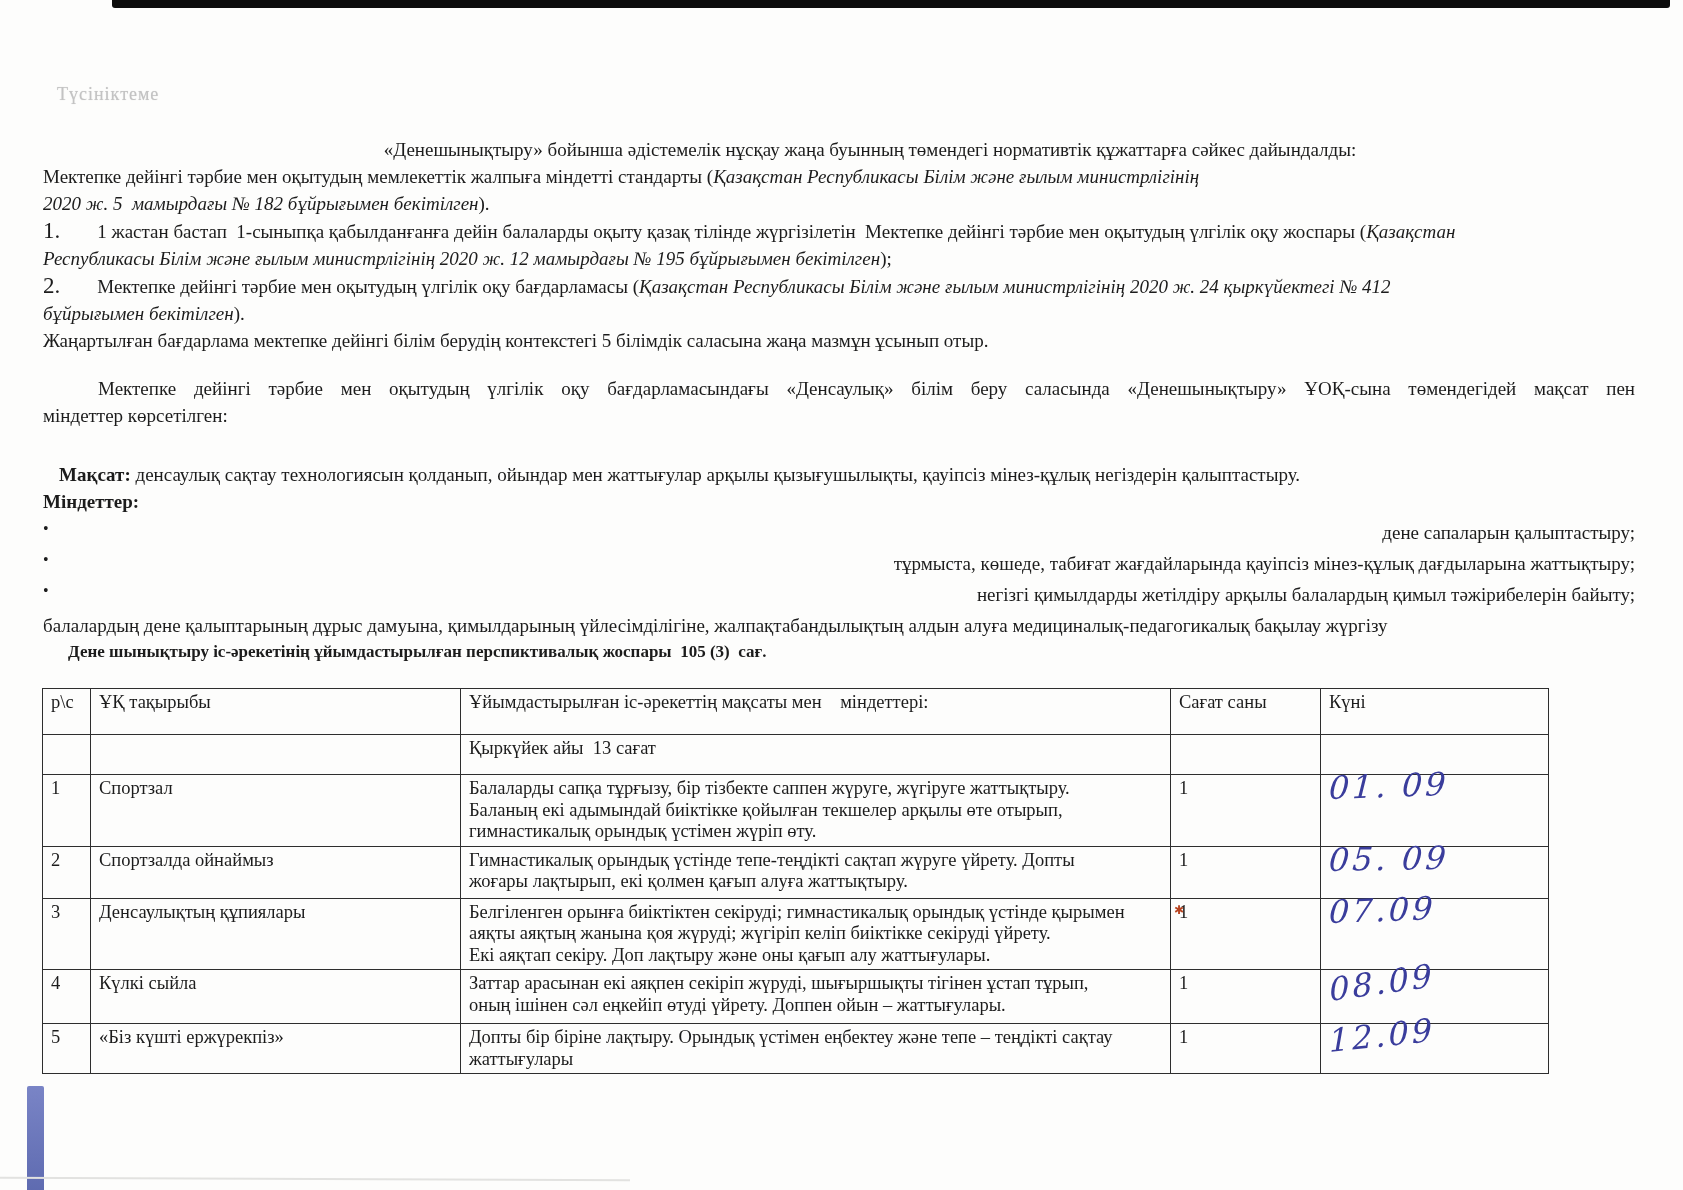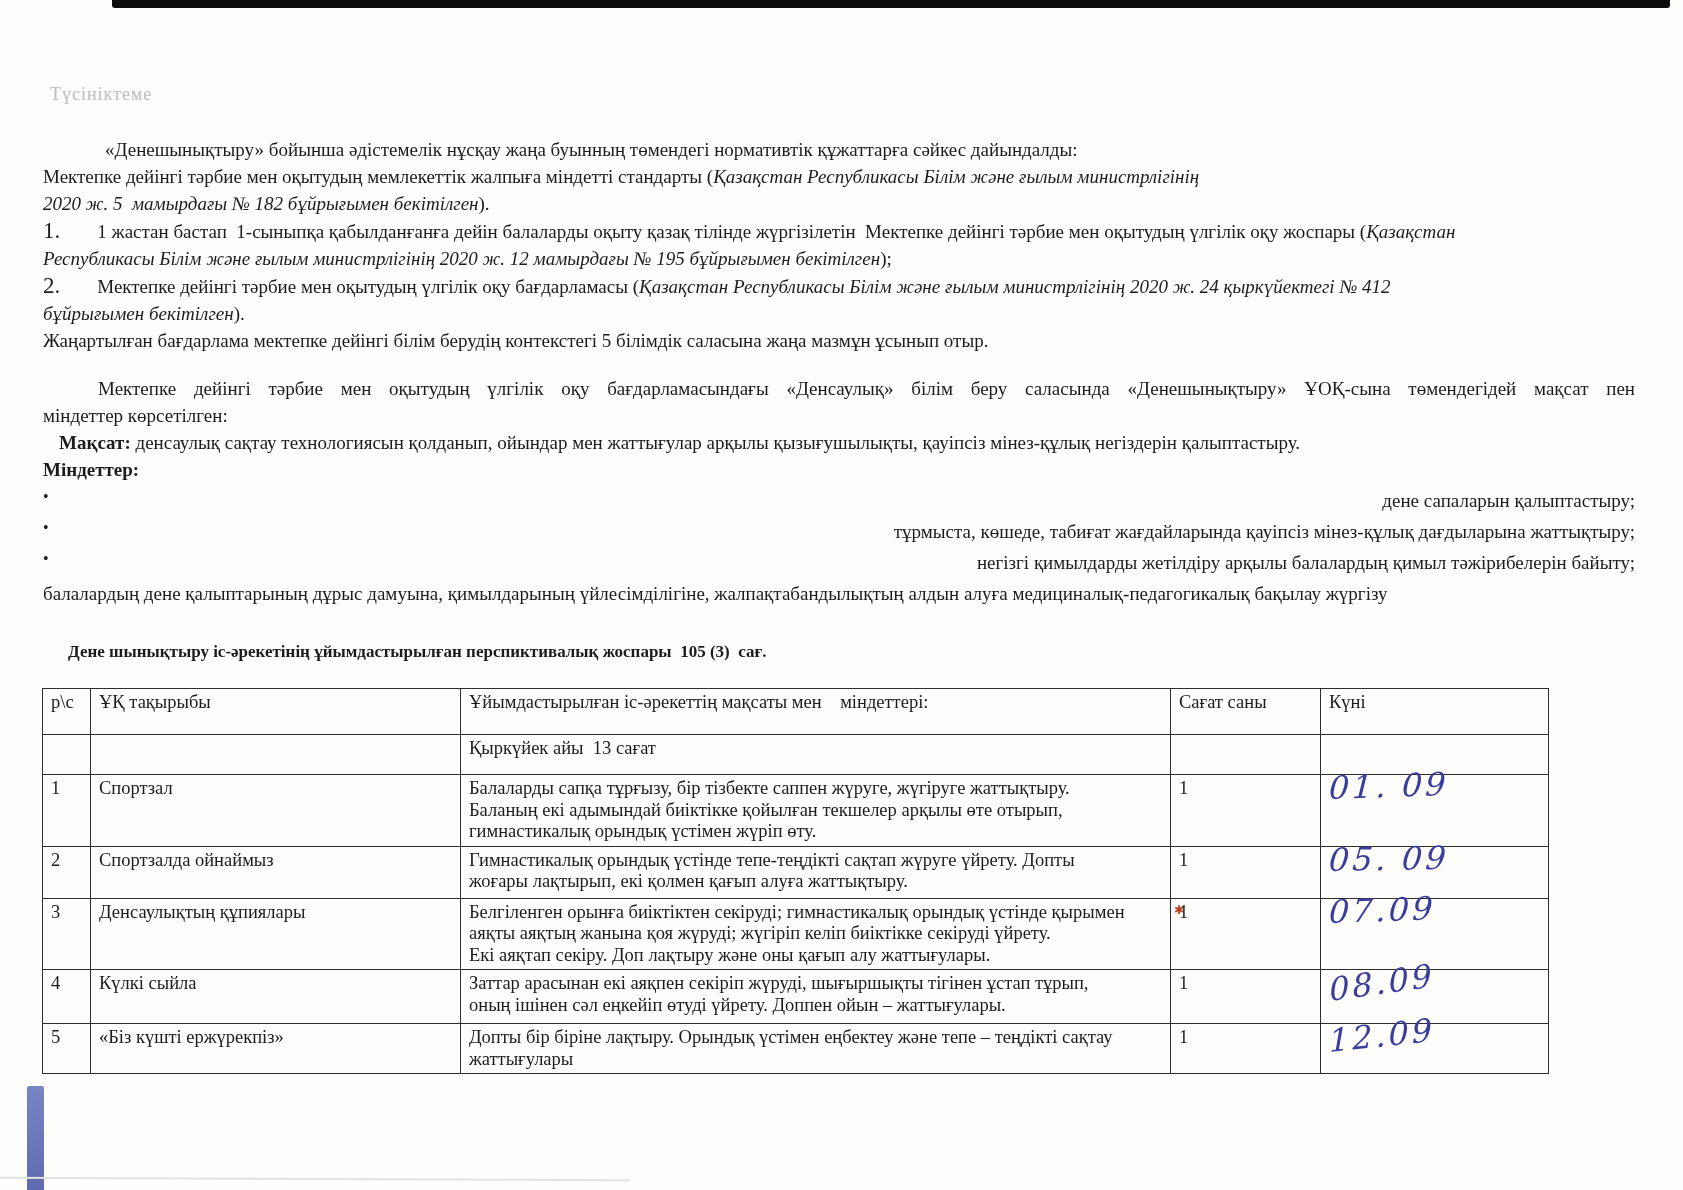--- a/index.html
+++ b/index.html
@@ -7,30 +7,30 @@
     width:1683px; height:1190px; position:relative; overflow:hidden;
     background:#fdfdfc; color:#1c1c1c;
     font-family:"Liberation Serif","DejaVu Serif",serif;
   }
   .scan-top { position:absolute; left:112px; top:0; width:1558px; height:8px;
     background:#0d0d0d; border-radius:0 0 3px 3px; }
   .bottom-line { position:absolute; left:0; top:1178px; width:630px; height:2px;
     background:#e2e2e0; transform:rotate(0.25deg); }
   .blue-strip { position:absolute; left:27px; top:1086px; width:17px; height:104px;
     background:linear-gradient(180deg,#6b77c0,#4d5ba8); border-radius:2px 2px 0 0; opacity:.9; }
-  .faint-title { position:absolute; left:50px; top:84px; font-size:18px;
+  .faint-title { position:absolute; left:57px; top:84px; font-size:18px;
     color:#c3c3c3; letter-spacing:1px; text-shadow:0 0 1px #d8d8d8; }
 
   .intro { position:absolute; left:43px; top:136px; width:1592px;
     font-size:19px; line-height:27px; }
   .para { margin:0; white-space:pre-wrap; }
-  .indent1 { text-indent:62px; }
+  .indent1 { text-indent:62px;text-align:center; }
   .indent2 { text-indent:55px; }
   .jlast { text-align:justify; text-align-last:justify;margin-top:21px; }
-  .goal-line { text-indent:16px; }
+  .goal-line { text-indent:16px;margin-top:32px; }
   .num { font-size:23px; margin-right:37px; }
   .it { font-style:italic; }
   .b { font-weight:bold; }
   .bullet { position:relative; padding-left:15px; margin:4px 0; white-space:pre-wrap;text-align:right; }
   .bullet::before { content:"•"; position:absolute; left:0; top:-4px; font-size:16px; }
 
   .tableblock { position:absolute; left:42px; top:642px; width:1600px; }
   .table-title { font-size:17px; font-weight:bold; margin:0 0 26px 26px; white-space:pre-wrap; }
   table.plan { border-collapse:collapse; table-layout:fixed; width:1506px; }
   table.plan td, table.plan th { border:1.5px solid #2e2e2e; vertical-align:top;

